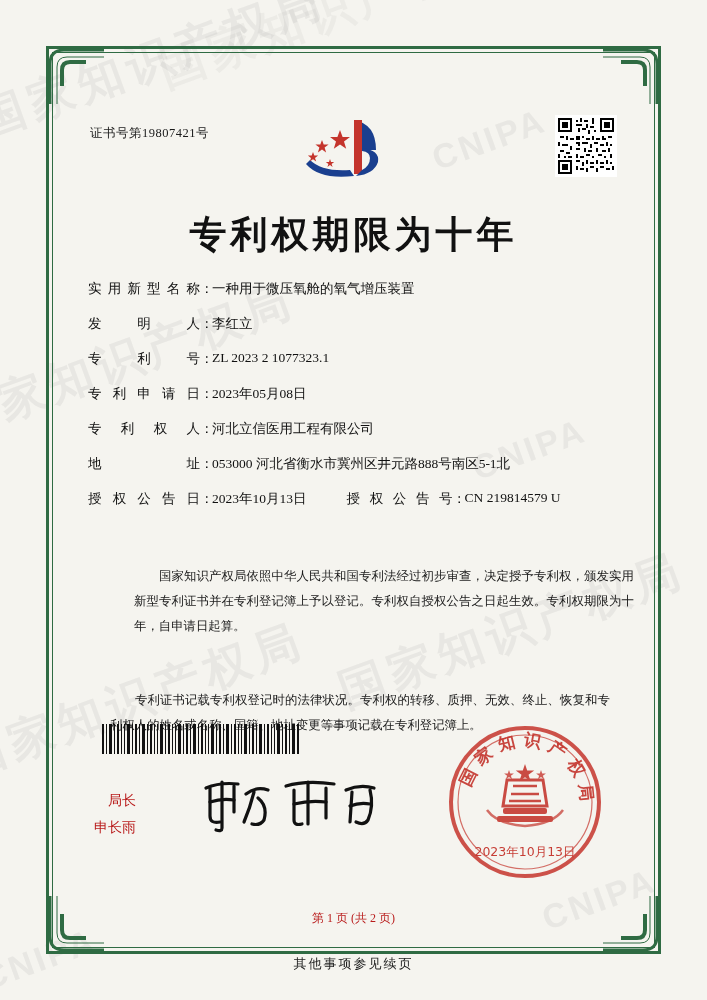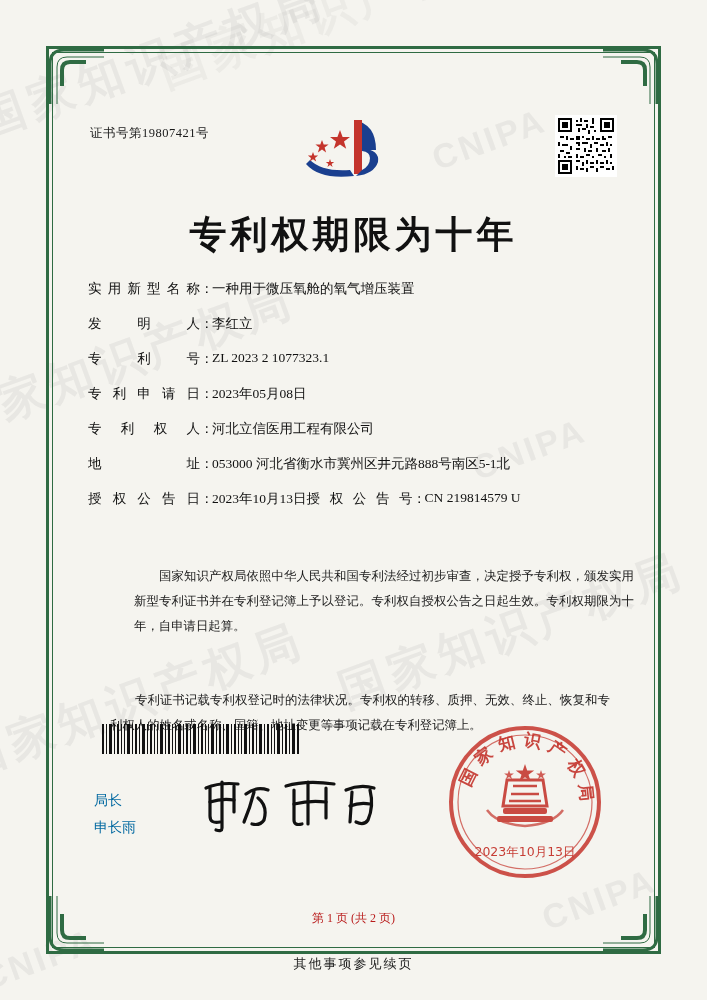--- a/index.html
+++ b/index.html
@@ -117,20 +117,21 @@
   }
   .fsep { display:inline-block; width: 12px; }
   .fvalue { display:inline-block; vertical-align: top; }
 
   .frow-split .flabel2 {
     display: inline-block;
     width: 106px;
     text-align: justify;
     text-align-last: justify;
     vertical-align: top;
+    margin-left: 40px;
   }
 
   .para {
     position: absolute;
     left: 58px;
     width: 500px;
     font-size: 12.4px;
     line-height: 2.0;
     color: #1a1a1a;
     text-align: justify;
@@ -149,21 +150,22 @@
     position: absolute;
     right: 52px; top: 672px;
     width: 156px; height: 156px;
   }
 
   .signature-block {
     position: absolute;
     left: 42px; top: 736px;
     font-size: 14px;
     line-height: 1.9;
-    color: #0369a1;
+    color: #b91c1c;
+    text-align: right;
   }
   .sig-img {
     position: absolute;
     left: 142px; top: 720px;
     width: 200px; height: 62px;
   }
 
   .page-num {
     position: absolute;
     left: 0; top: 858px;

